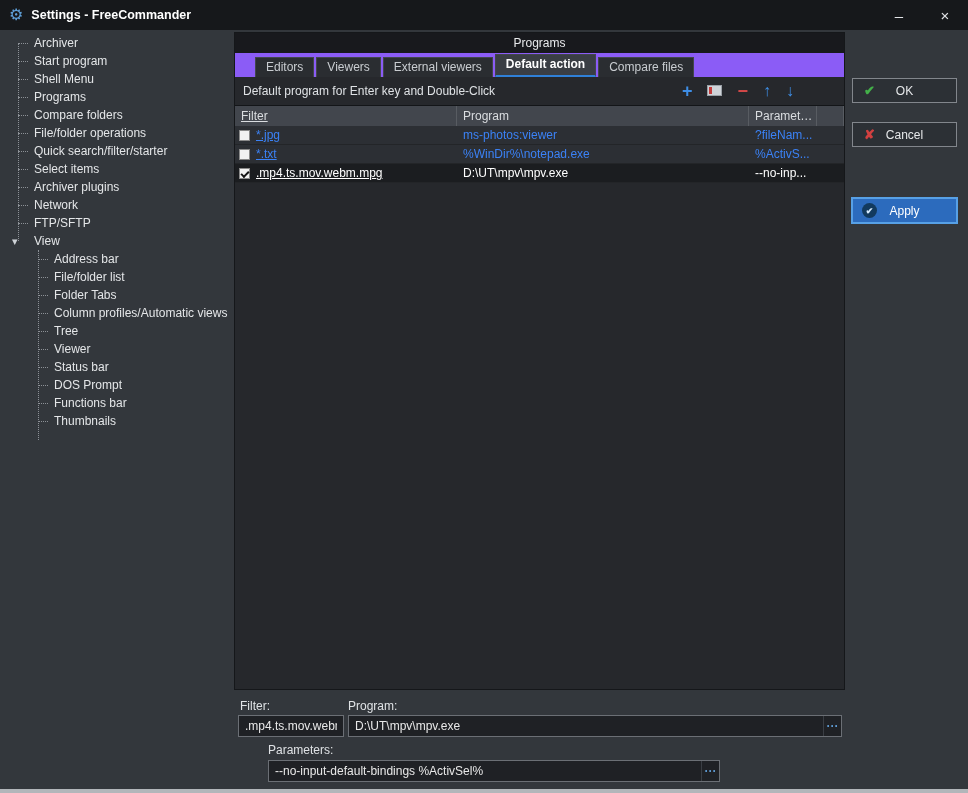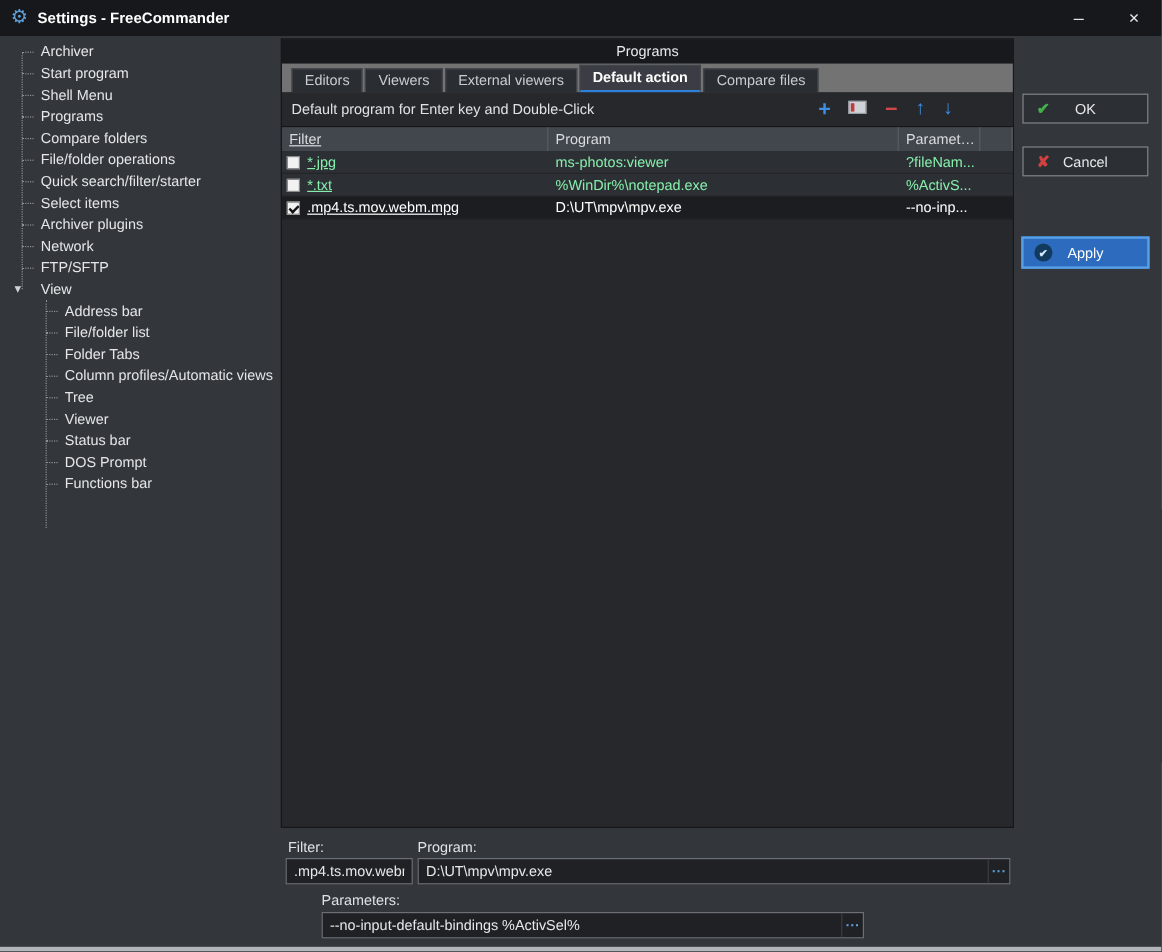--- a/index.html
+++ b/index.html
@@ -40,21 +40,21 @@
   .panel{
     position:absolute; left:234px; top:32px; width:611px; height:658px;
     background:#26282c; border:1px solid #15171a;
   }
   .caption-bar{
     position:absolute; top:0; left:0; right:0; height:20px; line-height:20px;
     background:#18191d; text-align:center; color:#e8eaec;
   }
   .tabs-row{
     position:absolute; top:20px; left:0; right:0; height:24px;
-    background:#737373; display:flex; align-items:flex-end; padding-left:8px;
+    background:#8b5cf6; display:flex; align-items:flex-end; padding-left:20px;
   }
   .tab{
     height:20px; line-height:18px; padding:0 10px; margin-right:2px;
     background:#2a2d31; border:1px solid #42464c; border-bottom:none;
     color:#c9cdd1; white-space:nowrap;
   }
   .tab.active{
     height:23px; line-height:19px; background:#3a3e44; color:#ffffff;
     border-bottom:2px solid #2f80d8; font-weight:bold;
   }
@@ -82,21 +82,21 @@
   }
   .gh-cell{ border-right:1px solid #585c62; padding-left:6px; white-space:nowrap;
     overflow:hidden; text-overflow:ellipsis; }
   .col-filter{ width:222px; flex:none;text-decoration:underline; }
   .col-program{ width:292px; flex:none; }
   .col-params{ width:68px; flex:none; }
   .col-fill{ flex:1; }
 
   .grid-rows{ position:absolute; top:93px; left:0; right:0; }
   .g-row{ display:flex; height:19px; align-items:center; background:#2c2f34;
-    border-bottom:1px solid #232528; color:#86efac; }
+    border-bottom:1px solid #232528; color:#3b82f6; }
   .g-row.selected{ background:#1b1d20; color:#ffffff; }
   .g-cell{ padding-left:6px; white-space:nowrap; overflow:hidden; }
   .cell-filter{ display:flex; align-items:center; gap:6px; padding-left:4px; }
   .checkbox{ width:11px; height:11px; background:#f2f2f2; border:1px solid #8a8a8a;
     position:relative; flex:none; }
   .checkbox.checked::after{ content:""; position:absolute; left:1px; top:2px; width:6px; height:3px;
     border-left:2px solid #141414; border-bottom:2px solid #141414; transform:rotate(-45deg); }
 
   
   .form-label{ position:absolute; color:#dfe2e5; }
@@ -177,20 +177,21 @@
     </div>
     <div class="t-row t-child">Address bar</div>
     <div class="t-row t-child">File/folder list</div>
     <div class="t-row t-child">Folder Tabs</div>
     <div class="t-row t-child">Column profiles/Automatic views</div>
     <div class="t-row t-child">Tree</div>
     <div class="t-row t-child">Viewer</div>
     <div class="t-row t-child">Status bar</div>
     <div class="t-row t-child">DOS Prompt</div>
     <div class="t-row t-child">Functions bar</div>
+    <div class="t-row t-child">Thumbnails</div>
   </div>
 
   <div class="panel">
     <div class="caption-bar">Programs</div>
 
     <div class="tabs-row">
       <div class="tab">Editors</div>
       <div class="tab">Viewers</div>
       <div class="tab">External viewers</div>
       <div class="tab active">Default action</div>

